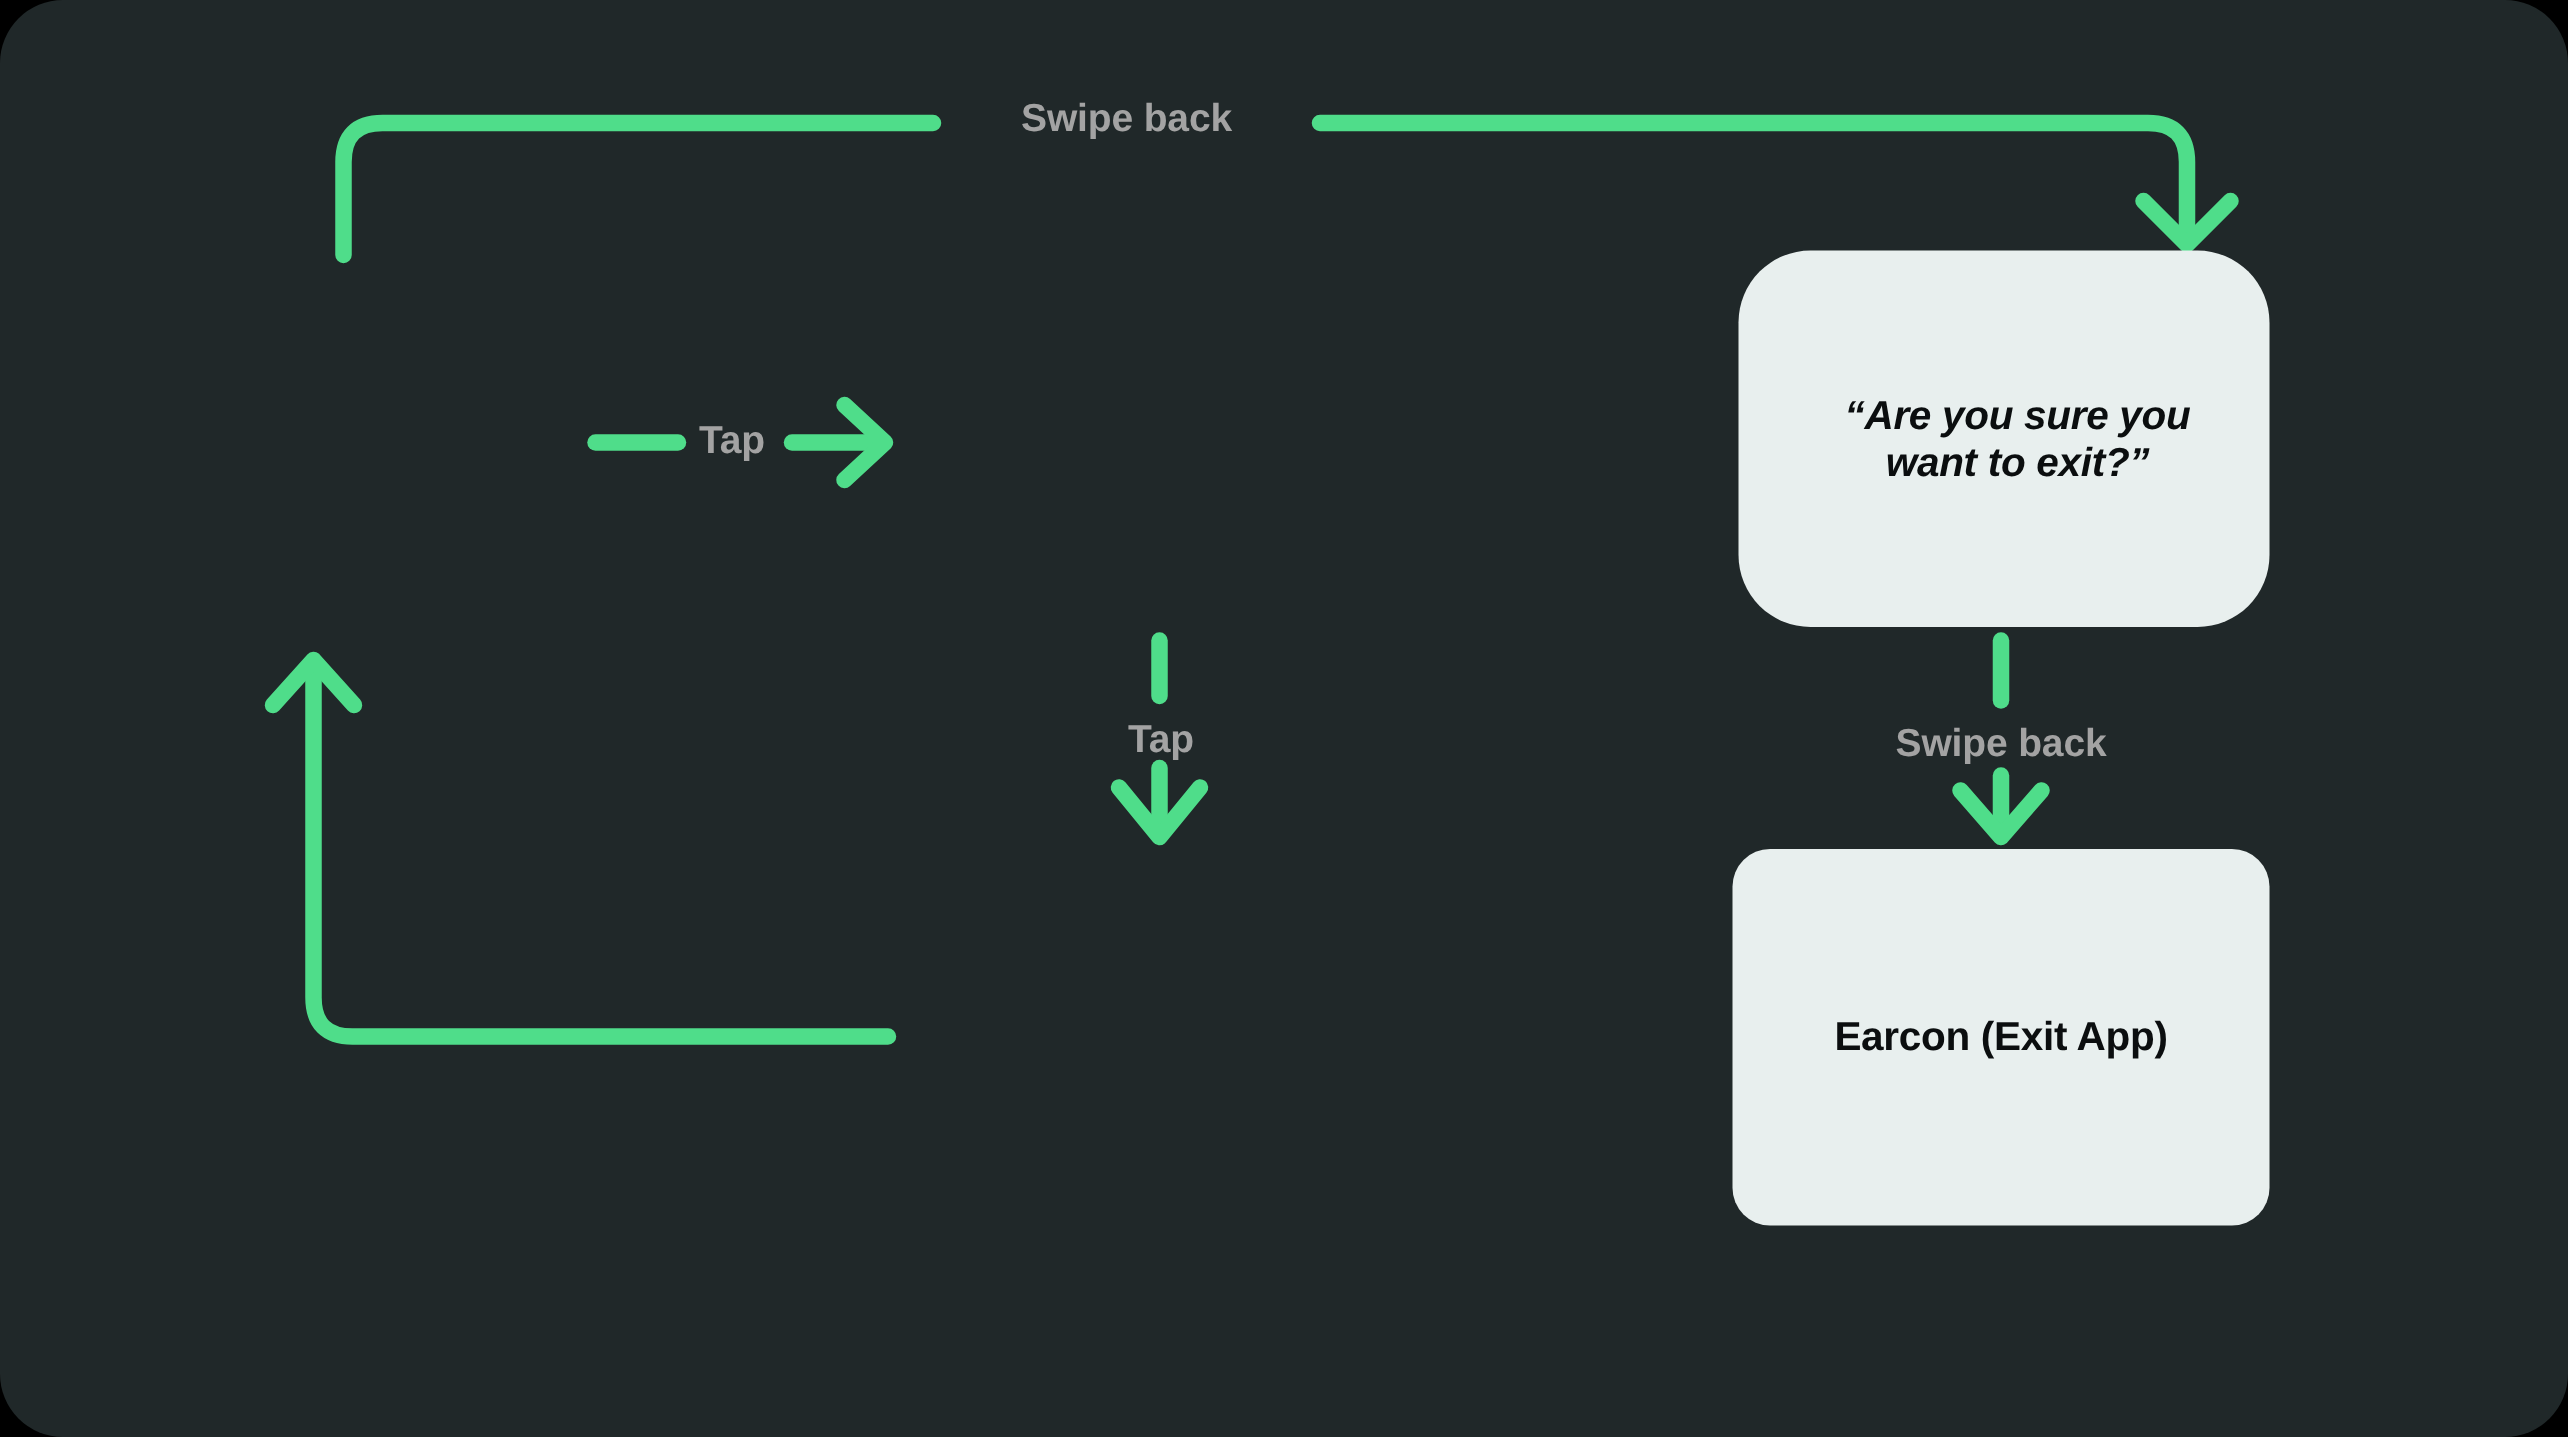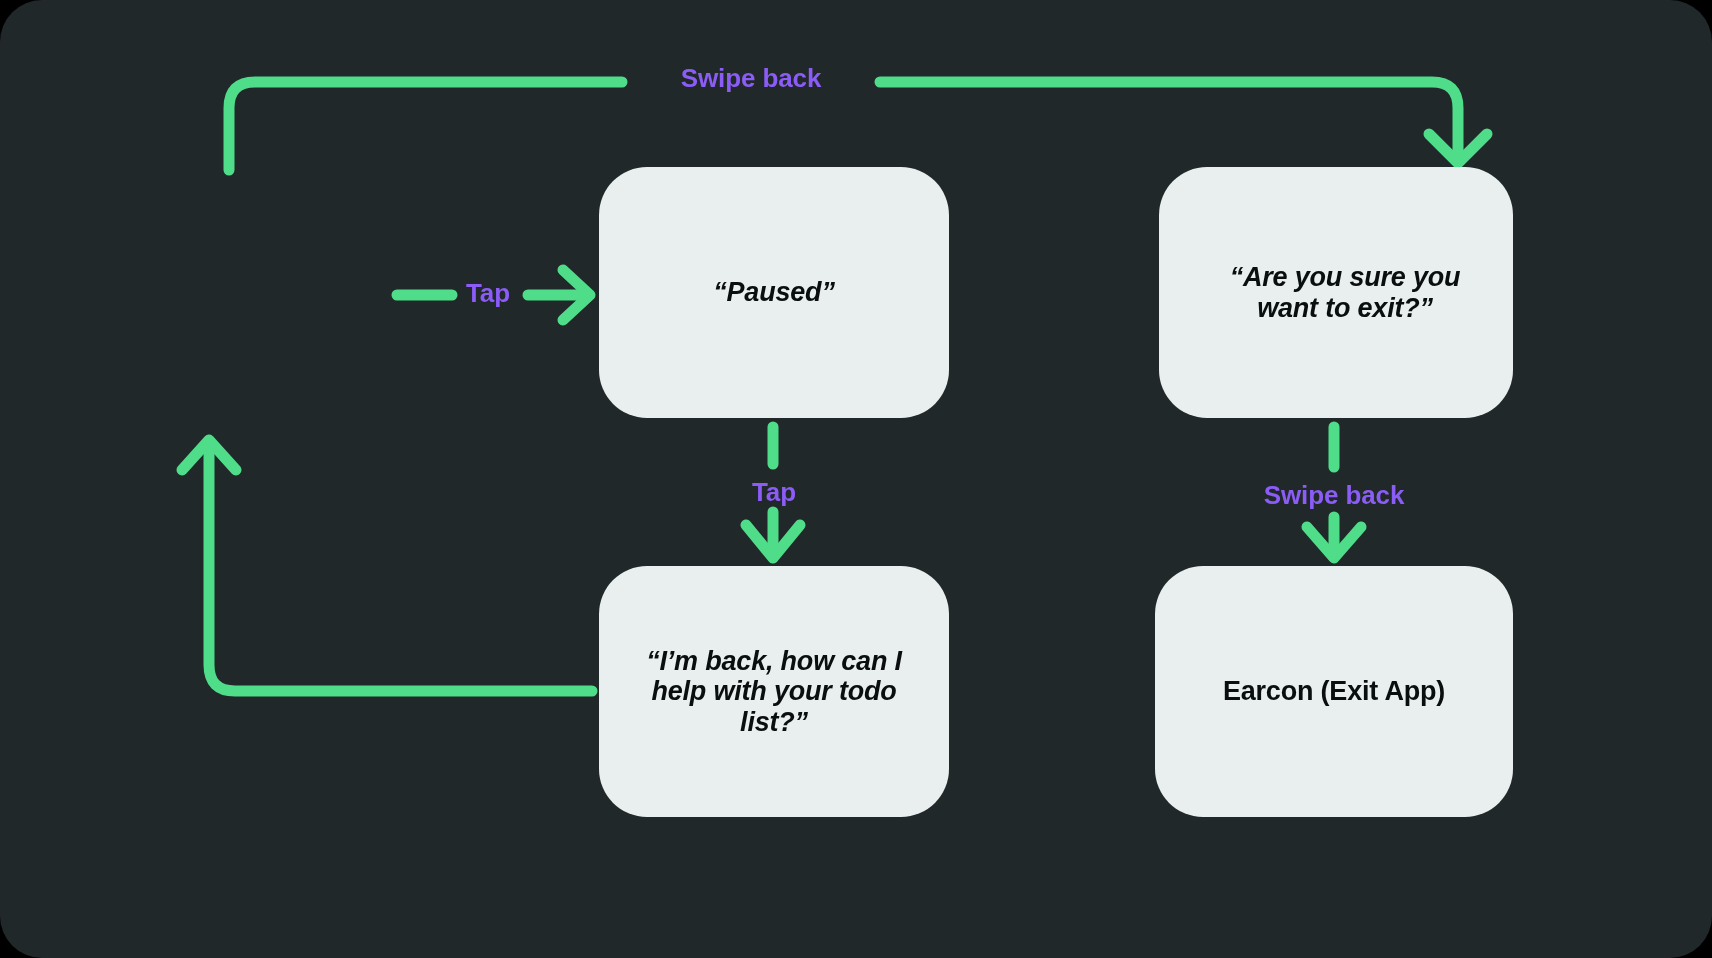--- a/index.html
+++ b/index.html
@@ -52,26 +52,26 @@
   .node.plain .label {
     font-style: normal;
     font-size: 27px;
   }
 
   
   #node-listening { left: 36px;   top: 167px; width: 354px; height: 251px; }
   #node-paused    { left: 599px;  top: 167px; width: 350px; height: 251px; }
   #node-exit      { left: 1159px; top: 167px; width: 354px; height: 251px; padding-left: 40px; }
   #node-back      { left: 599px;  top: 566px; width: 350px; height: 251px; }
-  #node-earcon    { left: 1155px; top: 566px; width: 358px; height: 251px; }
+  #node-earcon    { left: 1155px; top: 566px; width: 358px; height: 251px; border-radius: 25px; }
 
   
   .edge-label {
     position: absolute;
-    color: #8b5cf6;
+    color: #a3a3a3;
     font-weight: bold;
     font-size: 26px;
     letter-spacing: -0.1px;
     white-space: nowrap;
     text-align: center;
   }
   #lbl-swipe-top   { left: 636px;  top: 63px;  width: 230px; }
   #lbl-tap-right   { left: 408px;  top: 278px; width: 160px; }
   #lbl-tap-down    { left: 694px;  top: 477px; width: 160px; }
   #lbl-swipe-right { left: 1214px; top: 480px; width: 240px; }
@@ -100,31 +100,25 @@
       <path d="M 592,691 L 235,691 Q 209,691 209,665 L 209,448"></path>
       <path d="M 182,470 L 209,440 L 236,470"></path>
 
       <path d="M 1334,427 L 1334,467"></path>
       <path d="M 1334,517 L 1334,557"></path>
       <path d="M 1307,527 L 1334,558 L 1361,527"></path>
     </g>
   </svg>
 
 
-  <div class="node" id="node-paused">
-    <span class="label">“Paused”</span>
-  </div>
 
   <div class="node" id="node-exit">
     <span class="label">“Are you sure you want to exit?”</span>
   </div>
 
-  <div class="node" id="node-back">
-    <span class="label">“I’m back, how can I help with your todo list?”</span>
-  </div>
 
   <div class="node plain" id="node-earcon">
     <span class="label">Earcon (Exit App)</span>
   </div>
 
   <div class="edge-label" id="lbl-swipe-top">Swipe back</div>
 
   <div class="edge-label" id="lbl-tap-right">Tap</div>
 
   <div class="edge-label" id="lbl-tap-down">Tap</div>

